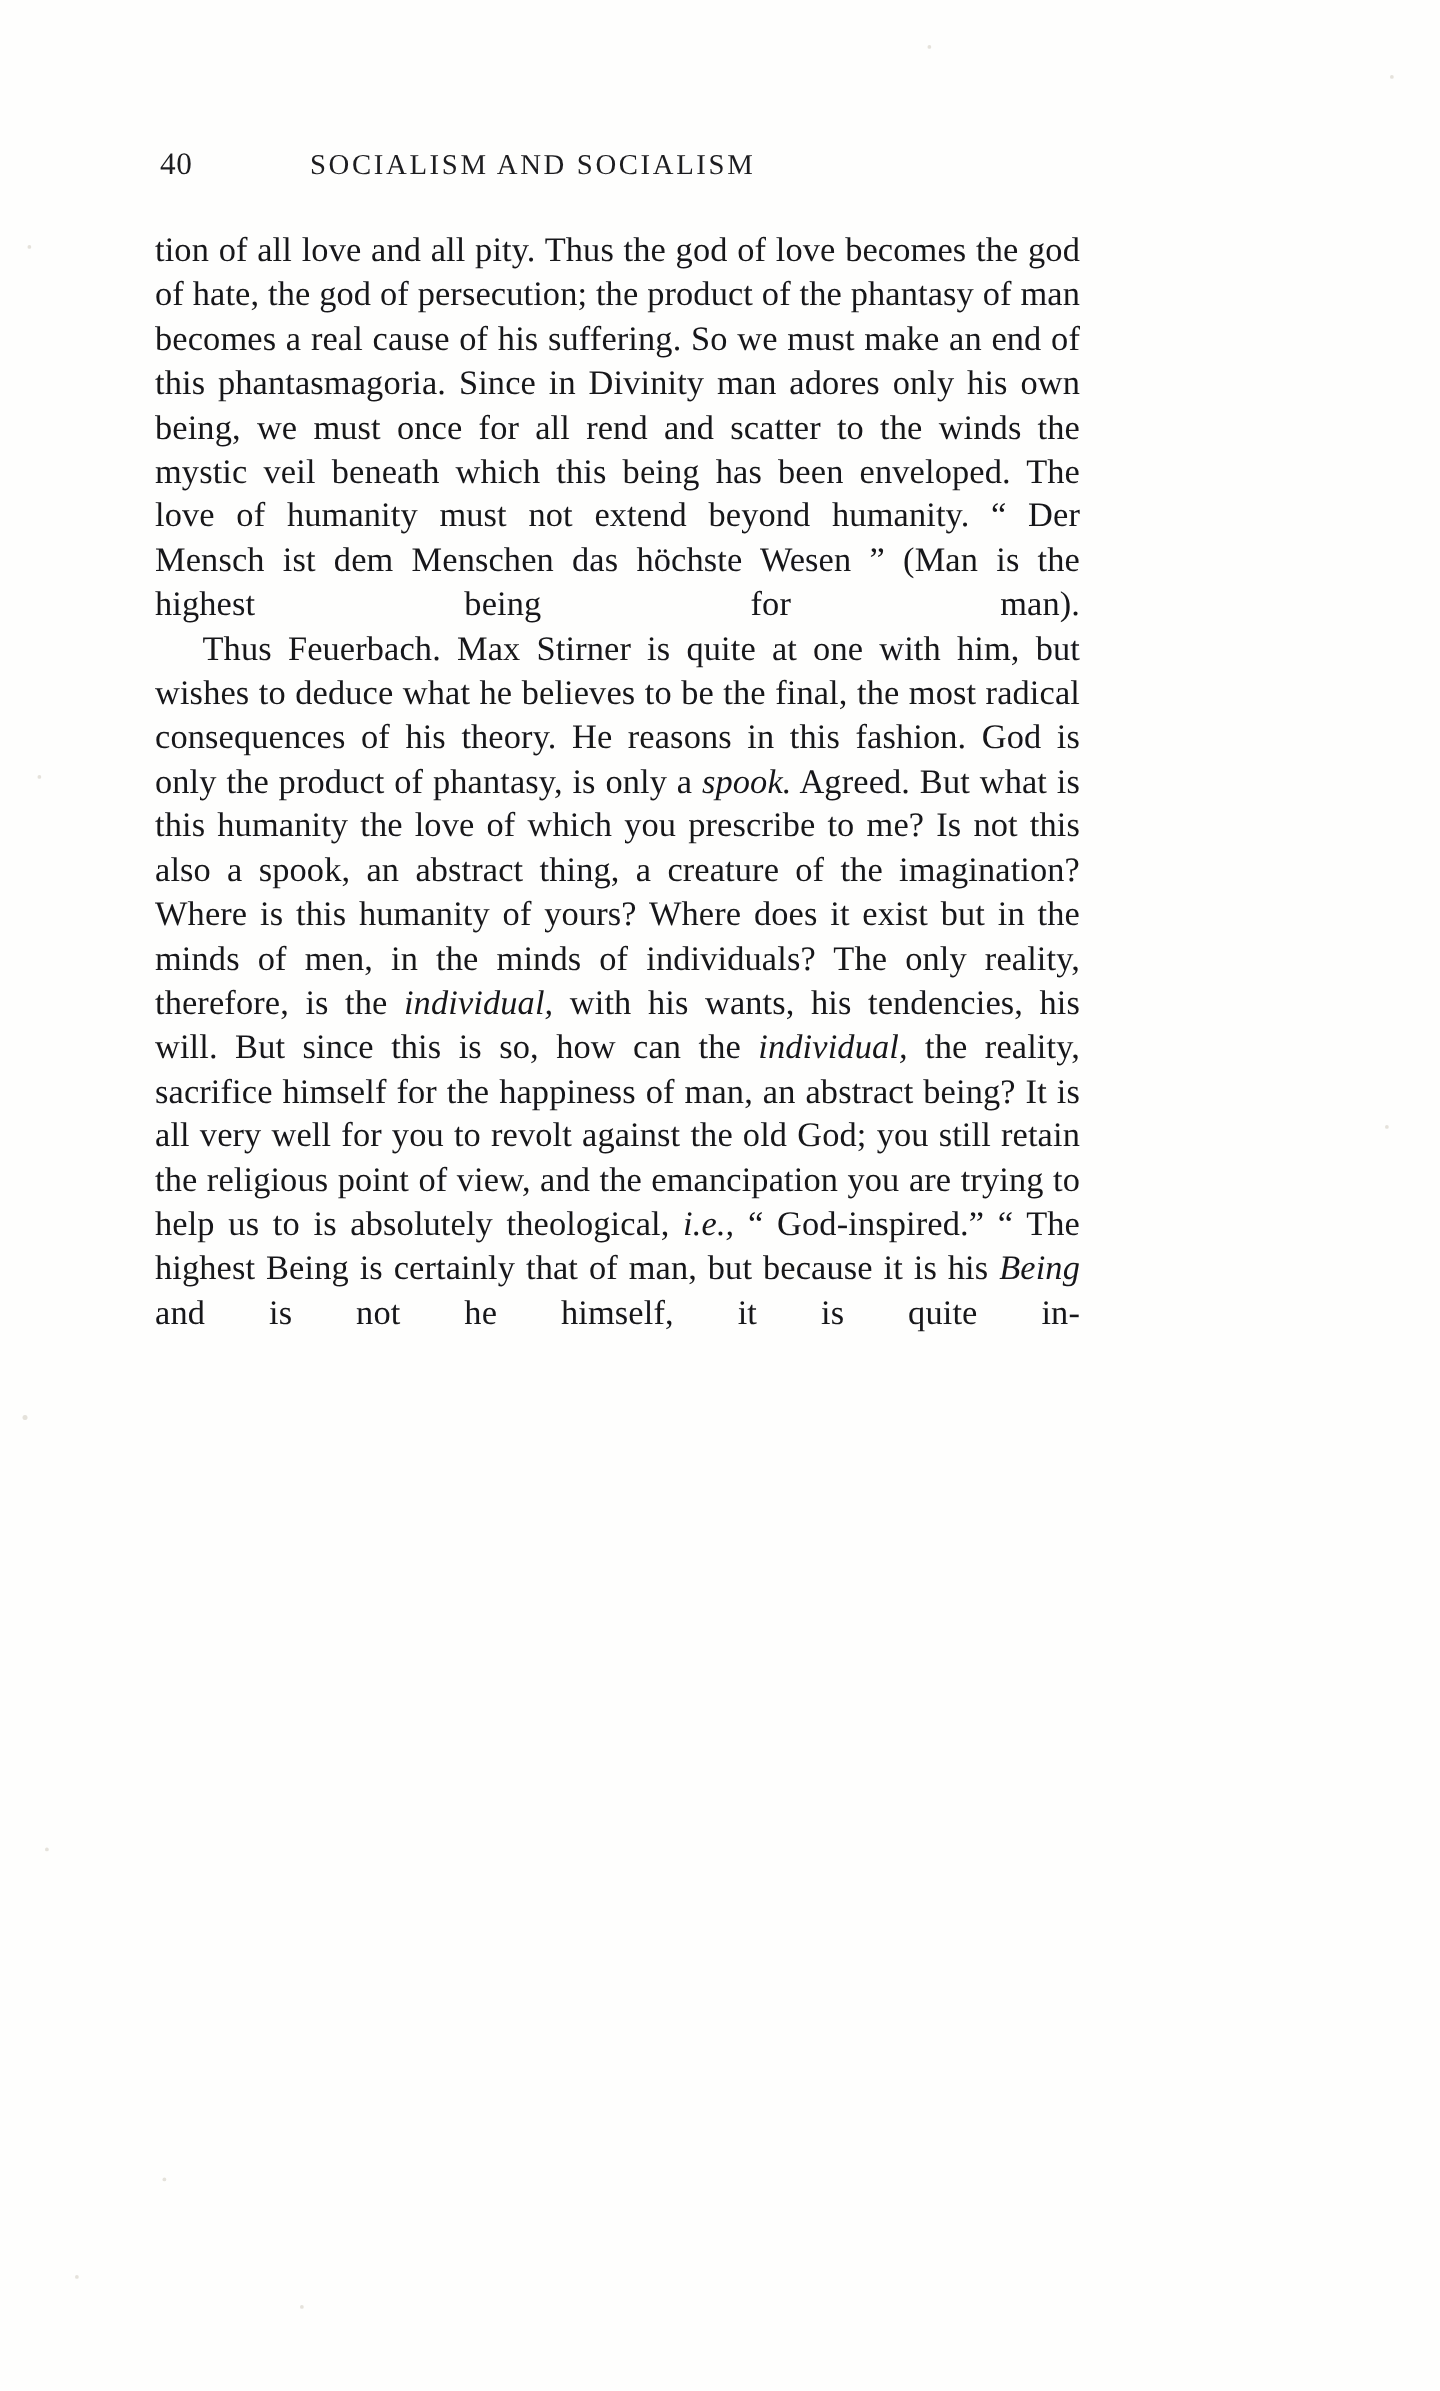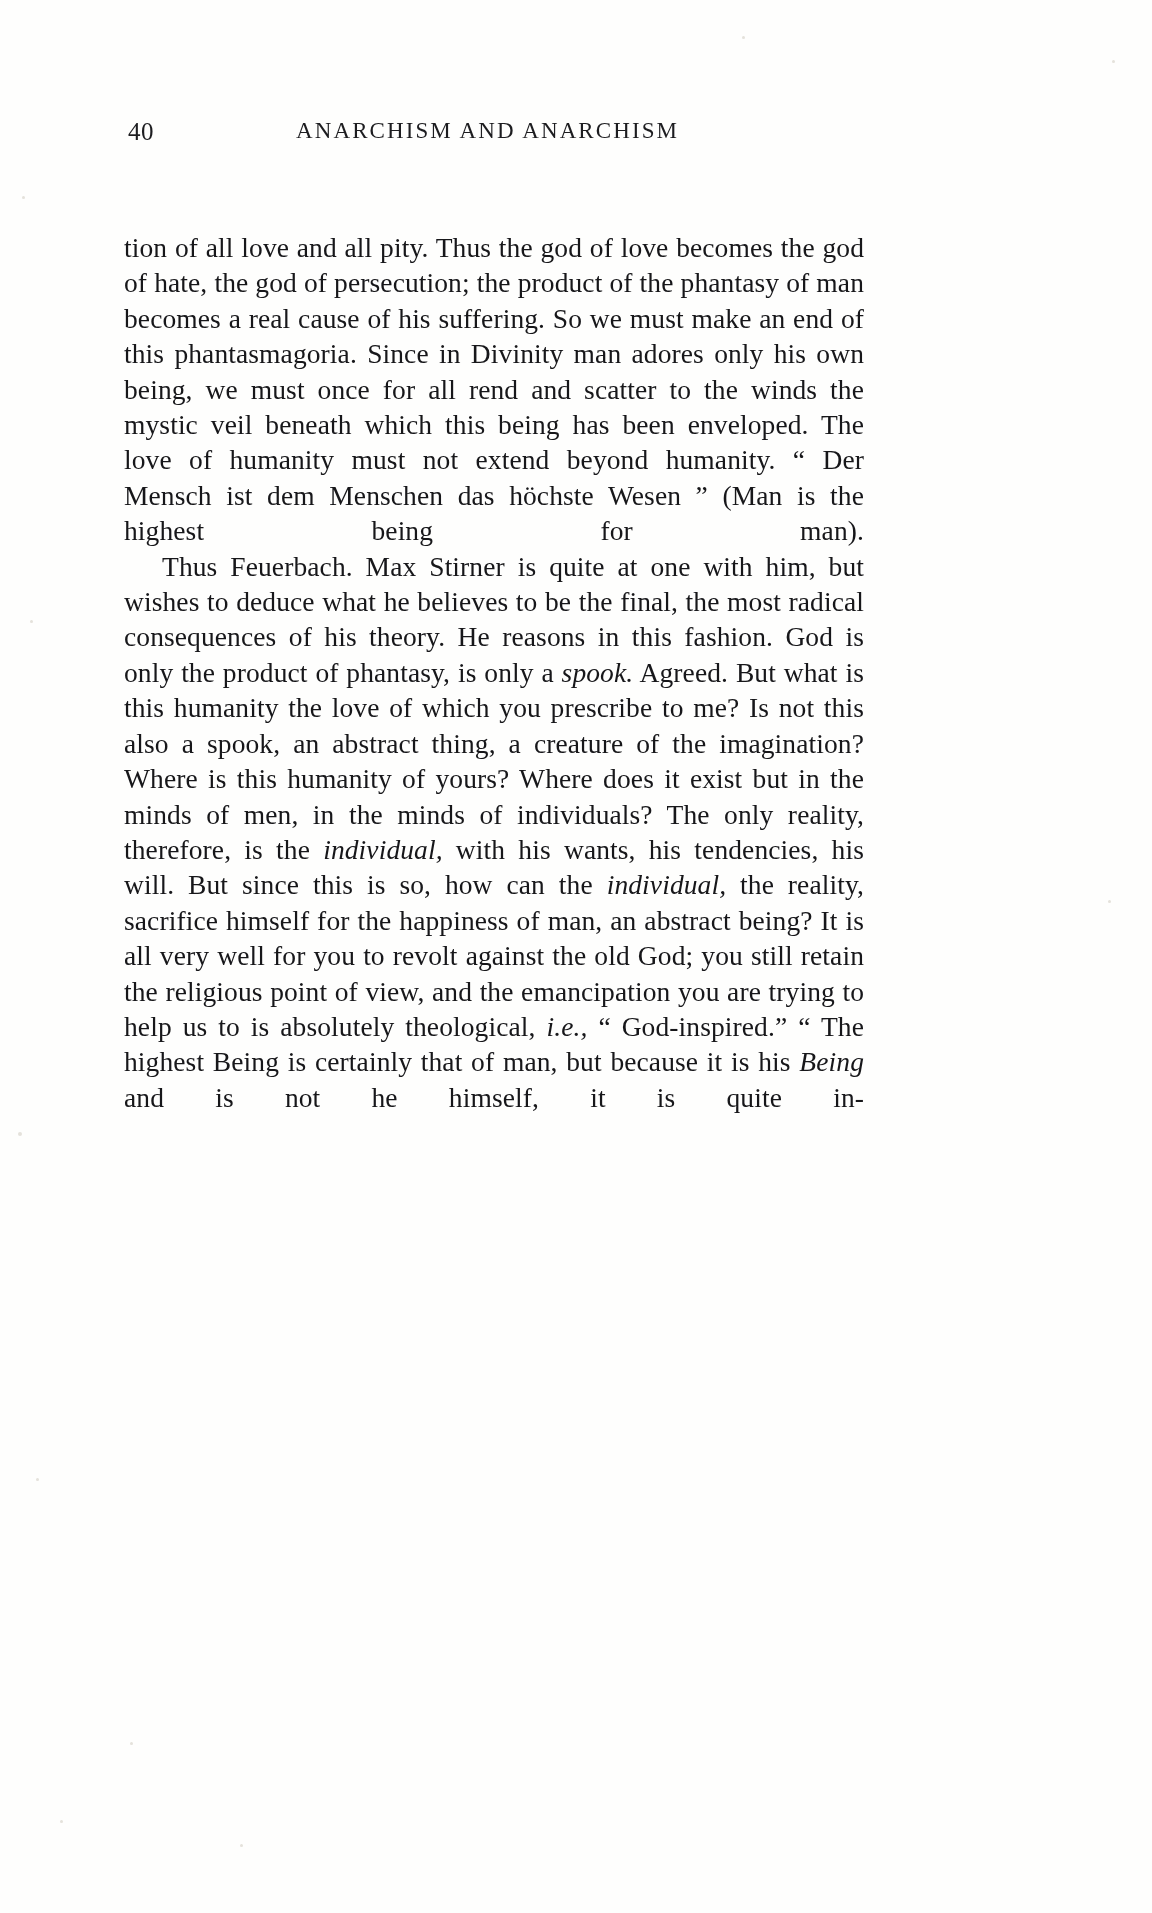--- a/index.html
+++ b/index.html
@@ -29,22 +29,21 @@
     background: #cfcac0;
     border-radius: 50%;
     opacity: .55;
   }
   .header {
     position: absolute;
     left: 128px;
     top: 118px;
     width: 700px;
     display: flex;
-    align-items: flex-start;
-    gap: 48px;
+    align-items: center;
   }
   .folio {
     font-size: 25px;
     letter-spacing: .5px;
     color: #1d1d20;
     width: 120px;
   }
   .running-title {
     font-size: 23px;
     letter-spacing: 2.1px;
@@ -54,21 +53,20 @@
   .body-text {
     position: absolute;
     left: 124px;
     top: 182px;
     width: 740px;
     font-size: 27.5px;
     line-height: 35.4px;
     text-align: justify;
     color: #17171a;
     letter-spacing: .1px;
-    margin-top: 48px;
   }
   .body-text p {
     margin: 0;
   }
   .body-text p.indent {
     text-indent: 38px;
   }
   .body-text i {
   }
   
@@ -76,21 +74,21 @@
     text-align-last: justify;
   }
 </style>
 </head>
 <body>
 
 <div class="page">
 
   <div class="header">
     <span class="folio">40</span>
-    <span class="running-title">ANARCHISM AND ANARCHISM</span>
+    <span class="running-title">SOCIALISM AND SOCIALISM</span>
   </div>
 
   <div class="body-text">
     <p class="cont">tion of all love and all pity. Thus the god of love becomes the god of hate, the god of persecution; the product of the phantasy of man becomes a real cause of his suffering. So we must make an end of this phantasmagoria. Since in Divinity man adores only his own being, we must once for all rend and scatter to the winds the mystic veil beneath which this being has been enveloped. The love of humanity must not extend beyond humanity. “ Der Mensch ist dem Menschen das höchste Wesen ” (Man is the highest being for man).</p>
     <p class="indent cont">Thus Feuerbach. Max Stirner is quite at one with him, but wishes to deduce what he believes to be the final, the most radical consequences of his theory. He reasons in this fashion. God is only the product of phantasy, is only a <i>spook.</i> Agreed. But what is this humanity the love of which you prescribe to me? Is not this also a spook, an abstract thing, a creature of the imagination? Where is this humanity of yours? Where does it exist but in the minds of men, in the minds of individuals? The only reality, therefore, is the <i>individual,</i> with his wants, his tendencies, his will. But since this is so, how can the <i>individual,</i> the reality, sacrifice himself for the happiness of man, an abstract being? It is all very well for you to revolt against the old God; you still retain the religious point of view, and the emancipation you are trying to help us to is absolutely theological, <i>i.e.,</i> “ God-inspired.” “ The highest Being is certainly that of man, but because it is his <i>Being</i> and is not he himself, it is quite in-</p>
   </div>
 
   <div class="speck" style="left:742px;top:36px;width:3px;height:3px;"></div>
   <div class="speck" style="left:1112px;top:60px;width:3px;height:3px;"></div>
   <div class="speck" style="left:22px;top:196px;width:3px;height:3px;"></div>

